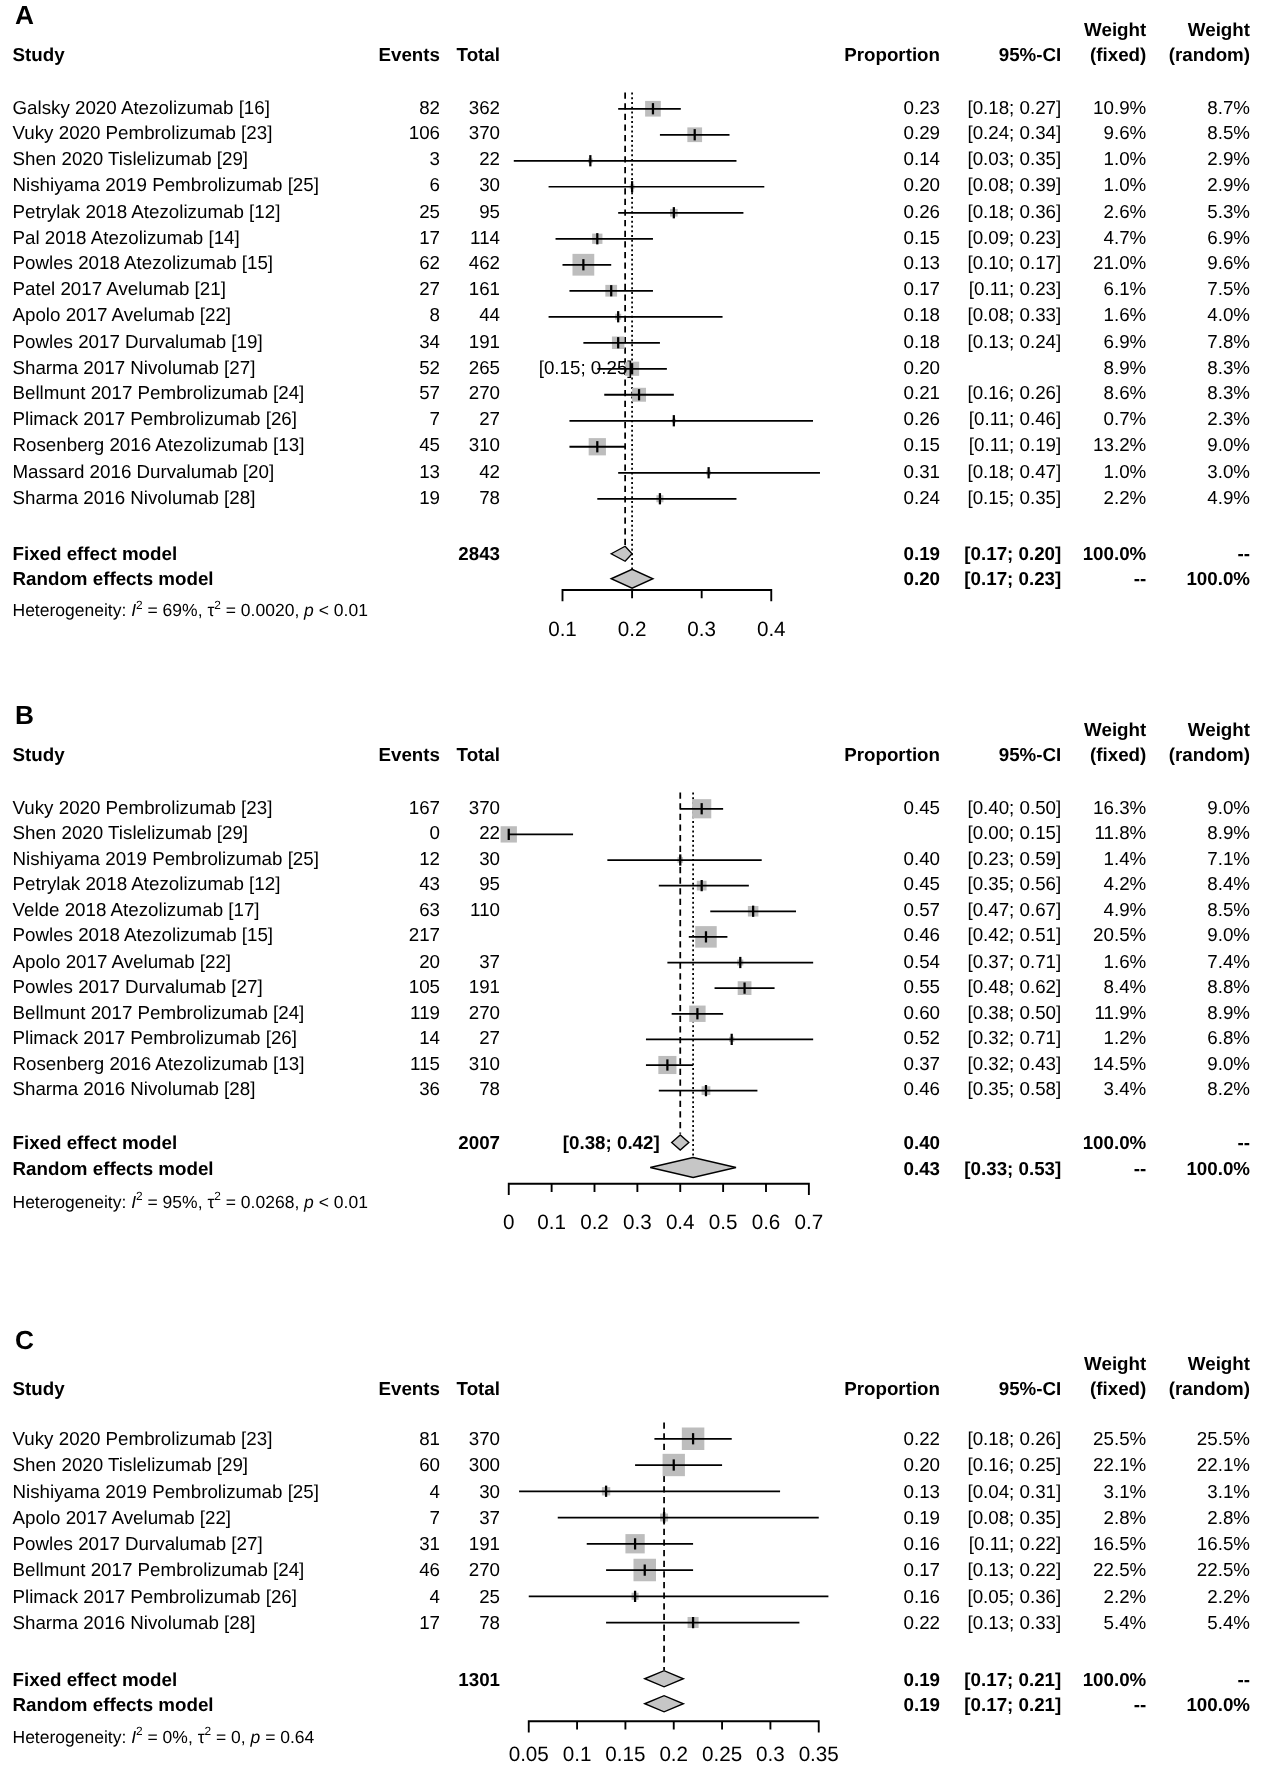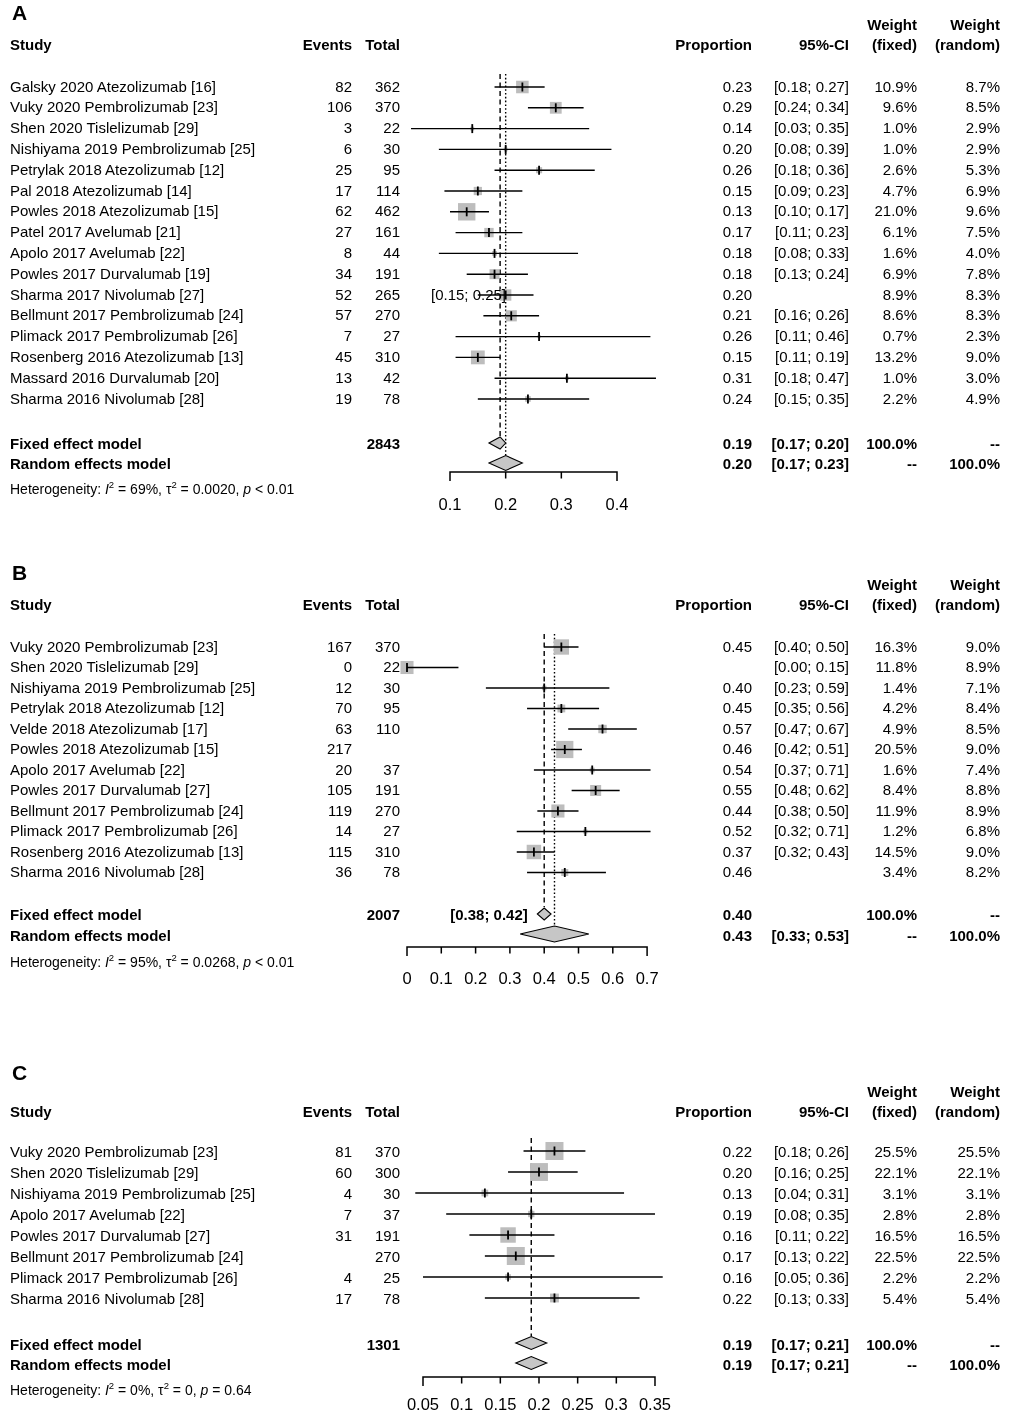--- a/index.html
+++ b/index.html
@@ -365,21 +365,21 @@
         <div class="cell" style="left: 10px; width: 1010px; text-align: left;">Nishiyama 2019 Pembrolizumab [25]</div>
         <div class="cell" style="left: 0px; width: 352px; text-align: right;">12</div>
         <div class="cell" style="left: 0px; width: 400px; text-align: right;">30</div>
         <div class="cell" style="left: 0px; width: 752px; text-align: right;">0.40</div>
         <div class="cell" style="left: 0px; width: 849px; text-align: right;">[0.23; 0.59]</div>
         <div class="cell" style="left: 0px; width: 917px; text-align: right;">1.4%</div>
         <div class="cell" style="left: 0px; width: 1000px; text-align: right;">7.1%</div>
       </div>
       <div class="row" style="top: 698.25px; height: 20.5px; line-height: 20.5px;">
         <div class="cell" style="left: 10px; width: 1010px; text-align: left;">Petrylak 2018 Atezolizumab [12]</div>
-        <div class="cell" style="left: 0px; width: 352px; text-align: right;">70</div>
+        <div class="cell" style="left: 0px; width: 352px; text-align: right;">43</div>
         <div class="cell" style="left: 0px; width: 400px; text-align: right;">95</div>
         <div class="cell" style="left: 0px; width: 752px; text-align: right;">0.45</div>
         <div class="cell" style="left: 0px; width: 849px; text-align: right;">[0.35; 0.56]</div>
         <div class="cell" style="left: 0px; width: 917px; text-align: right;">4.2%</div>
         <div class="cell" style="left: 0px; width: 1000px; text-align: right;">8.4%</div>
       </div>
       <div class="row" style="top: 718.75px; height: 20.5px; line-height: 20.5px;">
         <div class="cell" style="left: 10px; width: 1010px; text-align: left;">Velde 2018 Atezolizumab [17]</div>
         <div class="cell" style="left: 0px; width: 352px; text-align: right;">63</div>
         <div class="cell" style="left: 0px; width: 400px; text-align: right;">110</div>
@@ -411,21 +411,21 @@
         <div class="cell" style="left: 0px; width: 400px; text-align: right;">191</div>
         <div class="cell" style="left: 0px; width: 752px; text-align: right;">0.55</div>
         <div class="cell" style="left: 0px; width: 849px; text-align: right;">[0.48; 0.62]</div>
         <div class="cell" style="left: 0px; width: 917px; text-align: right;">8.4%</div>
         <div class="cell" style="left: 0px; width: 1000px; text-align: right;">8.8%</div>
       </div>
       <div class="row" style="top: 800.75px; height: 20.5px; line-height: 20.5px;">
         <div class="cell" style="left: 10px; width: 1010px; text-align: left;">Bellmunt 2017 Pembrolizumab [24]</div>
         <div class="cell" style="left: 0px; width: 352px; text-align: right;">119</div>
         <div class="cell" style="left: 0px; width: 400px; text-align: right;">270</div>
-        <div class="cell" style="left: 0px; width: 752px; text-align: right;">0.44</div>
+        <div class="cell" style="left: 0px; width: 752px; text-align: right;">0.60</div>
         <div class="cell" style="left: 0px; width: 849px; text-align: right;">[0.38; 0.50]</div>
         <div class="cell" style="left: 0px; width: 917px; text-align: right;">11.9%</div>
         <div class="cell" style="left: 0px; width: 1000px; text-align: right;">8.9%</div>
       </div>
       <div class="row" style="top: 821.25px; height: 20.5px; line-height: 20.5px;">
         <div class="cell" style="left: 10px; width: 1010px; text-align: left;">Plimack 2017 Pembrolizumab [26]</div>
         <div class="cell" style="left: 0px; width: 352px; text-align: right;">14</div>
         <div class="cell" style="left: 0px; width: 400px; text-align: right;">27</div>
         <div class="cell" style="left: 0px; width: 752px; text-align: right;">0.52</div>
         <div class="cell" style="left: 0px; width: 849px; text-align: right;">[0.32; 0.71]</div>
@@ -439,20 +439,21 @@
         <div class="cell" style="left: 0px; width: 752px; text-align: right;">0.37</div>
         <div class="cell" style="left: 0px; width: 849px; text-align: right;">[0.32; 0.43]</div>
         <div class="cell" style="left: 0px; width: 917px; text-align: right;">14.5%</div>
         <div class="cell" style="left: 0px; width: 1000px; text-align: right;">9.0%</div>
       </div>
       <div class="row" style="top: 862.25px; height: 20.5px; line-height: 20.5px;">
         <div class="cell" style="left: 10px; width: 1010px; text-align: left;">Sharma 2016 Nivolumab [28]</div>
         <div class="cell" style="left: 0px; width: 352px; text-align: right;">36</div>
         <div class="cell" style="left: 0px; width: 400px; text-align: right;">78</div>
         <div class="cell" style="left: 0px; width: 752px; text-align: right;">0.46</div>
+        <div class="cell" style="left: 0px; width: 849px; text-align: right;">[0.35; 0.58]</div>
         <div class="cell" style="left: 0px; width: 917px; text-align: right;">3.4%</div>
         <div class="cell" style="left: 0px; width: 1000px; text-align: right;">8.2%</div>
       </div>
       <div class="row" style="top: 905px; height: 20px; line-height: 20px;">
         <div class="cell b" style="left: 10px; width: 1010px; text-align: left;">Fixed effect model</div>
         <div class="cell b" style="left: 0px; width: 400px; text-align: right;">2007</div>
         <div class="cell b" style="left: 0px; width: 752px; text-align: right;">0.40</div>
         <div class="cell b" style="left: 0px; width: 978px; text-align: center;">[0.38; 0.42]</div>
         <div class="cell b" style="left: 0px; width: 917px; text-align: right;">100.0%</div>
         <div class="cell b" style="left: 0px; width: 1000px; text-align: right;">--</div>
@@ -526,20 +527,21 @@
         <div class="cell" style="left: 10px; width: 1010px; text-align: left;">Powles 2017 Durvalumab [27]</div>
         <div class="cell" style="left: 0px; width: 352px; text-align: right;">31</div>
         <div class="cell" style="left: 0px; width: 400px; text-align: right;">191</div>
         <div class="cell" style="left: 0px; width: 752px; text-align: right;">0.16</div>
         <div class="cell" style="left: 0px; width: 849px; text-align: right;">[0.11; 0.22]</div>
         <div class="cell" style="left: 0px; width: 917px; text-align: right;">16.5%</div>
         <div class="cell" style="left: 0px; width: 1000px; text-align: right;">16.5%</div>
       </div>
       <div class="row" style="top: 1245.5px; height: 21px; line-height: 21px;">
         <div class="cell" style="left: 10px; width: 1010px; text-align: left;">Bellmunt 2017 Pembrolizumab [24]</div>
+        <div class="cell" style="left: 0px; width: 352px; text-align: right;">46</div>
         <div class="cell" style="left: 0px; width: 400px; text-align: right;">270</div>
         <div class="cell" style="left: 0px; width: 752px; text-align: right;">0.17</div>
         <div class="cell" style="left: 0px; width: 849px; text-align: right;">[0.13; 0.22]</div>
         <div class="cell" style="left: 0px; width: 917px; text-align: right;">22.5%</div>
         <div class="cell" style="left: 0px; width: 1000px; text-align: right;">22.5%</div>
       </div>
       <div class="row" style="top: 1266.5px; height: 21px; line-height: 21px;">
         <div class="cell" style="left: 10px; width: 1010px; text-align: left;">Plimack 2017 Pembrolizumab [26]</div>
         <div class="cell" style="left: 0px; width: 352px; text-align: right;">4</div>
         <div class="cell" style="left: 0px; width: 400px; text-align: right;">25</div>

